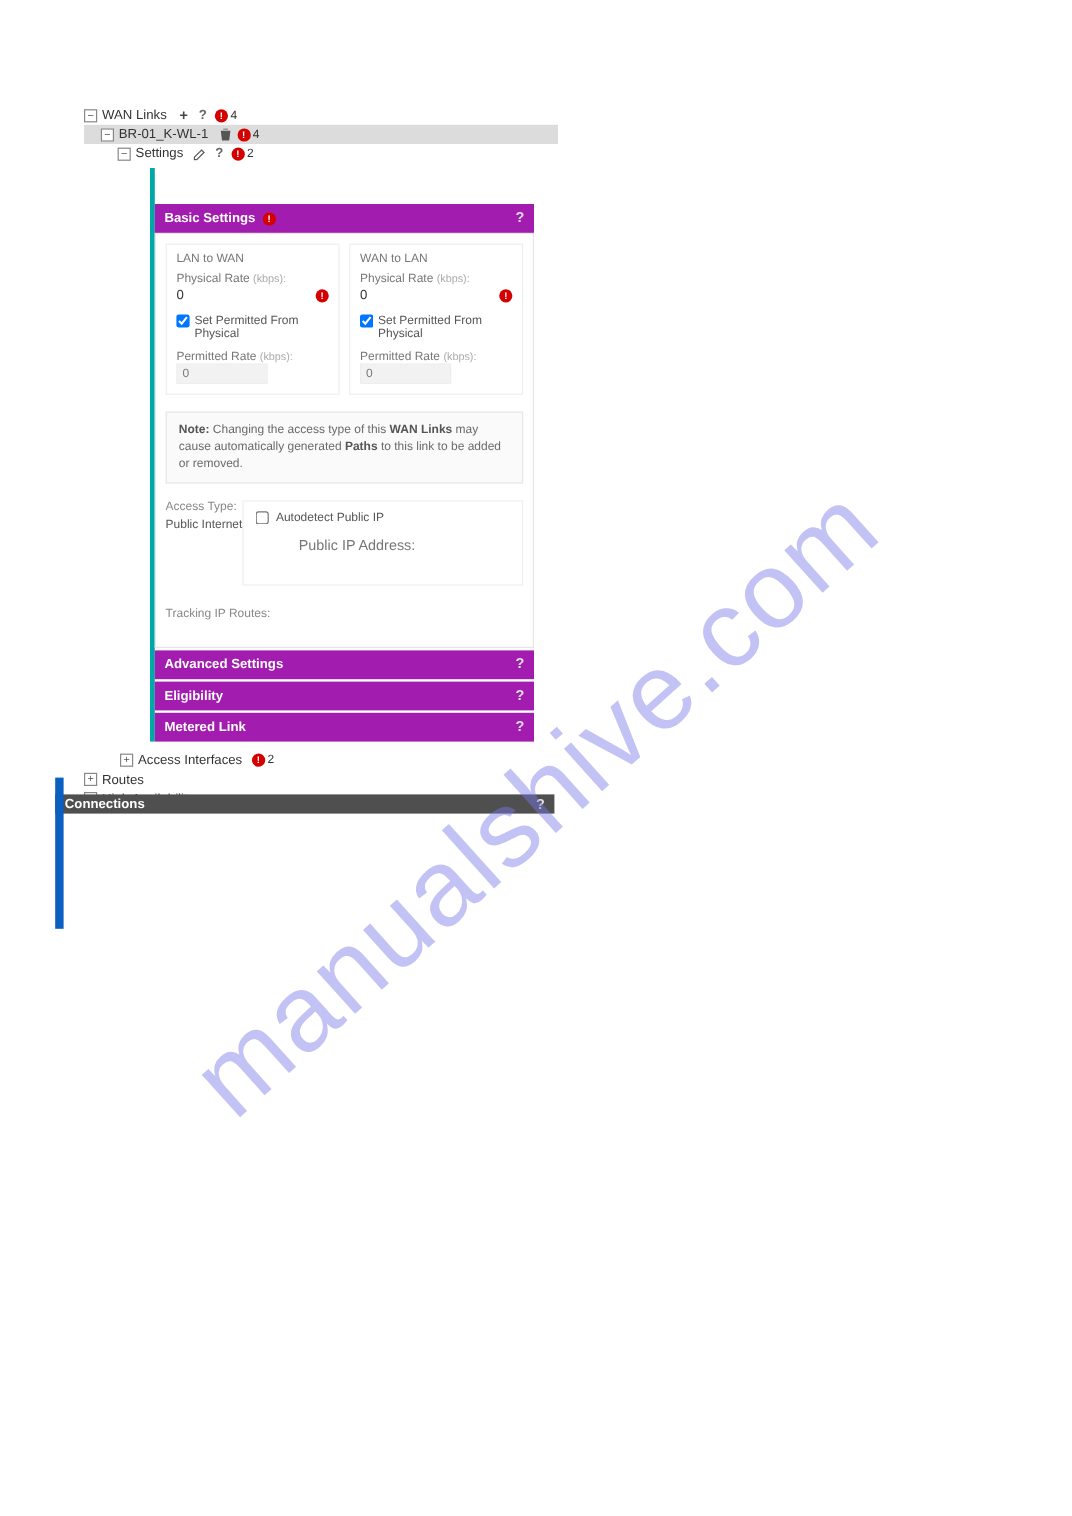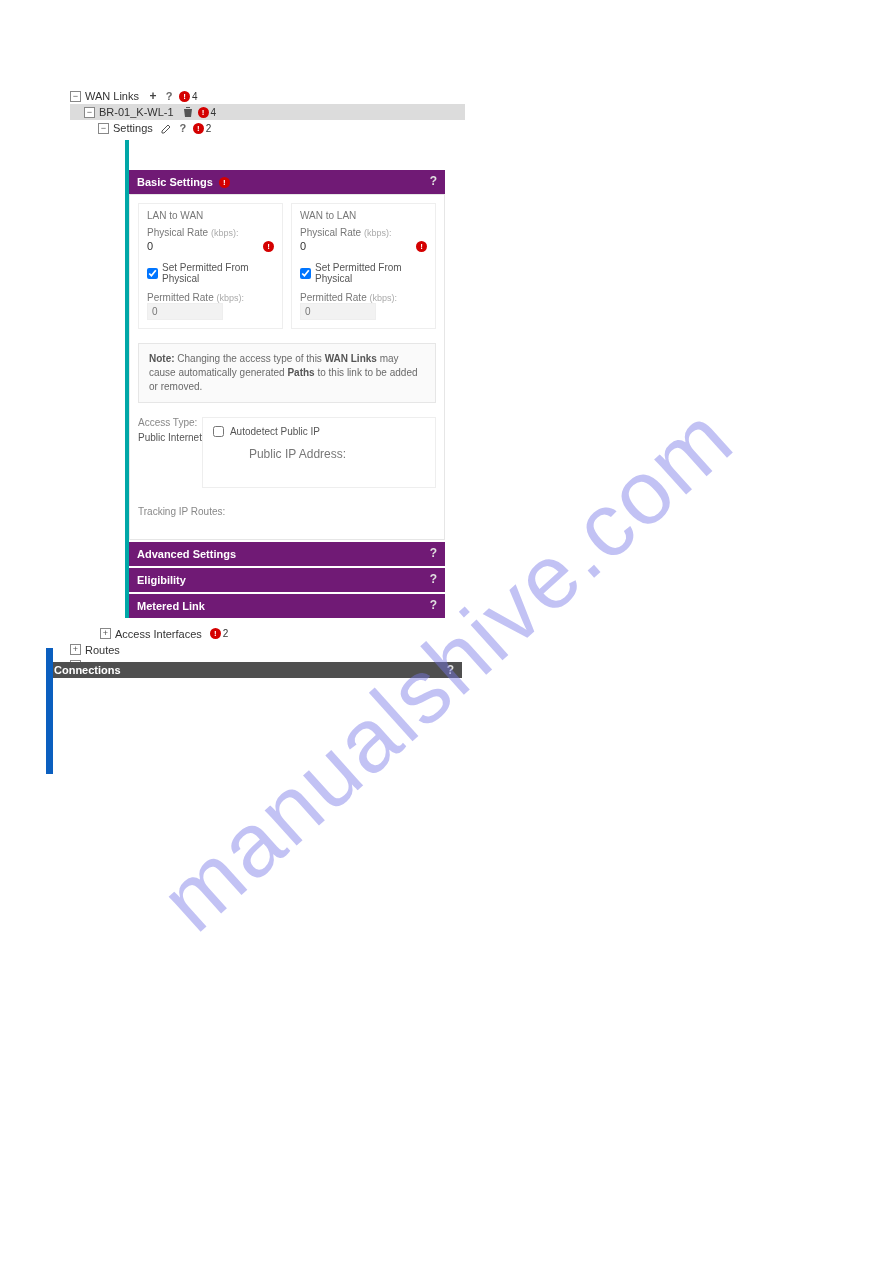--- a/index.html
+++ b/index.html
@@ -33,35 +33,35 @@
   .tree-indent-2 { padding-left: 28px; }
   .tree-indent-3 { padding-left: 30px; }
 
   .settings-body {
     margin-left: 55px; margin-top: 4px; border-left: 4px solid #00a7a7; padding: 0 0 0 0;
     width: 320px;
   }
   .settings-inner { padding-top: 30px; }
 
   .dark-header {
-    background:#701a75; color:#fff; font-size:11px; font-weight:bold;
+    background:#a21caf; color:#fff; font-size:11px; font-weight:bold;
     height:24px; display:flex; align-items:center; padding:0 8px; position:relative;
   }
   .dark-header .help-r { position:absolute; right:8px; top:4px; color:#e0e0e0; font-size:12px; font-weight:bold; cursor:pointer; }
   .dark-header .err-badge { margin-left:6px; }
 
   .card-area { background:#fff; border:1px solid #e6e6e6; padding:8px; }
   .rate-row { display:flex; gap:8px; }
   .rate-box { flex:1; border:1px solid #eee; padding:6px 8px 8px 8px; font-size:10px; color:#6d6d6d; }
   .rate-box .hdr { font-size:10px; color:#777; margin-bottom:6px; }
   .rate-box .lbl { font-size:10px; color:#777; }
   .rate-box .unit { color:#aaa; font-size:9px; }
   .rate-box .val-row { display:flex; align-items:center; justify-content:space-between; margin:2px 0 10px 0; }
   .rate-box .val-row .v { color:#333; font-size:11px; }
-  .chk-row { display:flex; align-items:center; gap:4px; margin:2px 0 8px 0; }
+  .chk-row { display:flex; align-items:flex-start; gap:4px; margin:2px 0 8px 0; }
   .chk-row input { width:11px; height:11px; }
   .chk-row label { font-size:10px; color:#555; }
   .perm-field { background:#f2f2f2; border:1px solid #eee; padding:2px 4px; font-size:10px; color:#777; width:60%; }
 
   .note-box {
     border:1px solid #e6e6e6; background:#fafafa; font-size:10px; color:#6a6a6a;
     padding:8px 10px; margin-top:14px; line-height:1.4;
   }
   .note-box b { color:#555; }
 

